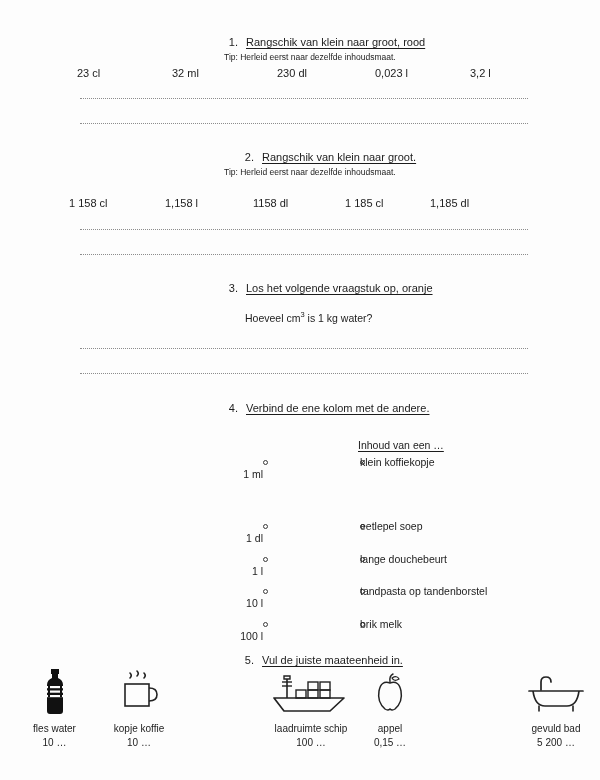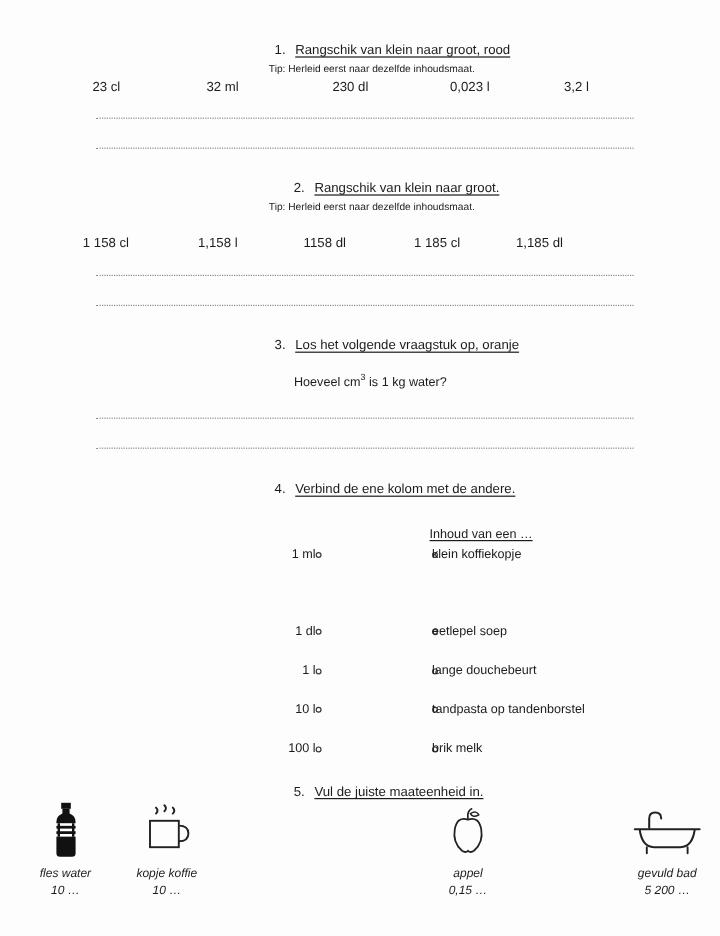--- a/index.html
+++ b/index.html
@@ -88,21 +88,21 @@
   .match-row {
     position: absolute;
     left: 0;
     width: 600px;
     height: 14px;
     font-size: 10.5px;
   }
   .m-left-label {
     position: absolute;
     right: 337px;   
-    top: 0;
+    top: 12px;
     text-align: right;
     white-space: nowrap;
     margin-left: 12px;
   }
   .bullet {
     position: absolute;
     top: 4px;
     width: 5px;
     height: 5px;
     border: 1px solid #3a3a3a;
@@ -124,21 +124,20 @@
     position: absolute;
     left: 0;
     top: 668px;
     width: 600px;
     height: 112px;
   }
   .icon-cell {
     position: absolute;
     top: 0;
     text-align: center;
-    font-style: italic;
   }
   .icon-art {
     height: 48px;
     display: flex;
     align-items: flex-end;
     justify-content: center;
   }
   .icon-label {
     font-size: 10px;
     margin-top: 7px;
@@ -275,20 +274,38 @@
           <path d="M15 10 q2.5 -2.5 0 -5 M22 8 q2.5 -2.5 0 -5 M29 10 q2.5 -2.5 0 -5" fill="none" stroke="#222" stroke-width="1.6" stroke-linecap="round"></path>
           <rect x="10" y="16" width="24" height="22" fill="none" stroke="#222" stroke-width="1.6"></rect>
           <path d="M34 20 q8 0 8 6.5 q0 6.5 -8 6.5" fill="none" stroke="#222" stroke-width="1.6"></path>
         </svg>
       </div>
       <div class="icon-label">kopje koffie</div>
       <div class="icon-value">10 …</div>
     </div>
 
 
+    <div class="icon-cell" style="left:252px; width:118px;">
+      <div class="icon-art">
+        <svg width="86" height="48" viewBox="0 0 86 48">
+          <path d="M16 8 L22 8 L22 11 L16 11 Z" fill="none" stroke="#222" stroke-width="1.4"></path>
+          <path d="M19 11 L19 30" stroke="#222" stroke-width="1.6"></path>
+          <path d="M14 14 L24 14" stroke="#222" stroke-width="1.4"></path>
+          <path d="M14 18 L24 18" stroke="#222" stroke-width="1.4"></path>
+          <rect x="28" y="22" width="10" height="8" fill="none" stroke="#222" stroke-width="1.4"></rect>
+          <rect x="40" y="22" width="10" height="8" fill="none" stroke="#222" stroke-width="1.4"></rect>
+          <rect x="52" y="22" width="10" height="8" fill="none" stroke="#222" stroke-width="1.4"></rect>
+          <rect x="40" y="14" width="10" height="8" fill="none" stroke="#222" stroke-width="1.4"></rect>
+          <rect x="52" y="14" width="10" height="8" fill="none" stroke="#222" stroke-width="1.4"></rect>
+          <path d="M6 30 L76 30 L62 43 L16 43 Z" fill="none" stroke="#222" stroke-width="1.7" stroke-linejoin="round"></path>
+        </svg>
+      </div>
+      <div class="icon-label">laadruimte schip</div>
+      <div class="icon-value">100 …</div>
+    </div>
 
     <div class="icon-cell" style="left:360px; width:60px;">
       <div class="icon-art">
         <svg width="40" height="48" viewBox="0 0 40 48">
           <path d="M20 14 q-1 -6 3 -8" fill="none" stroke="#222" stroke-width="1.4" stroke-linecap="round"></path>
           <path d="M22 10 q5 -3 7 1 q-5 3 -7 -1 Z" fill="none" stroke="#222" stroke-width="1.2"></path>
           <path d="M20 15 q-9 -3 -11 8 q-2 11 6 18 q3 2 5 0 q2 2 5 0 q8 -7 6 -18 q-2 -11 -11 -8 Z" fill="none" stroke="#222" stroke-width="1.5"></path>
         </svg>
       </div>
       <div class="icon-label">appel</div>

